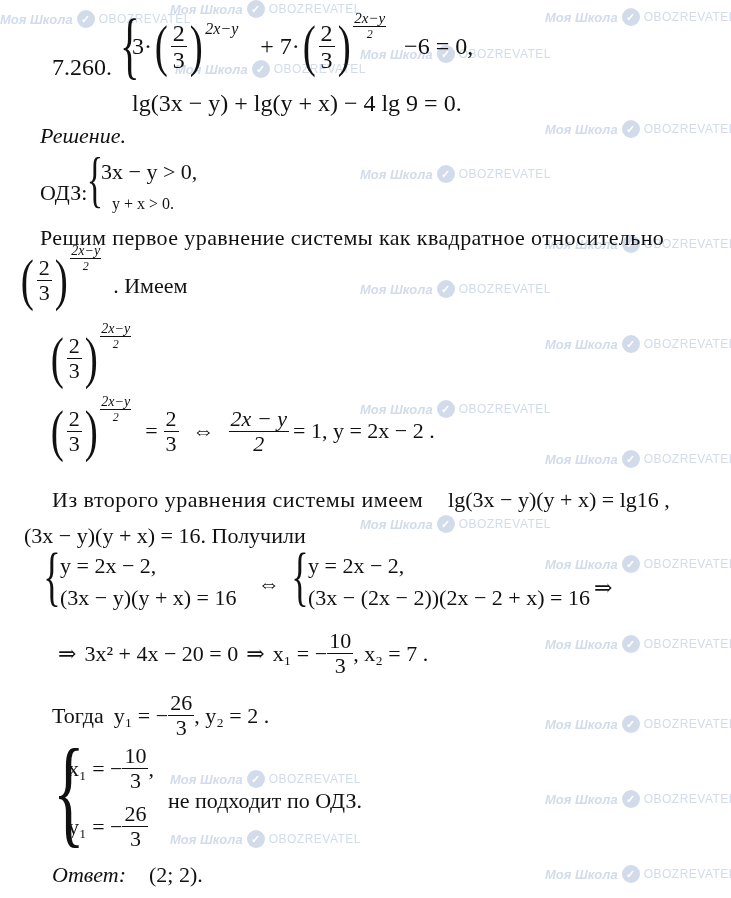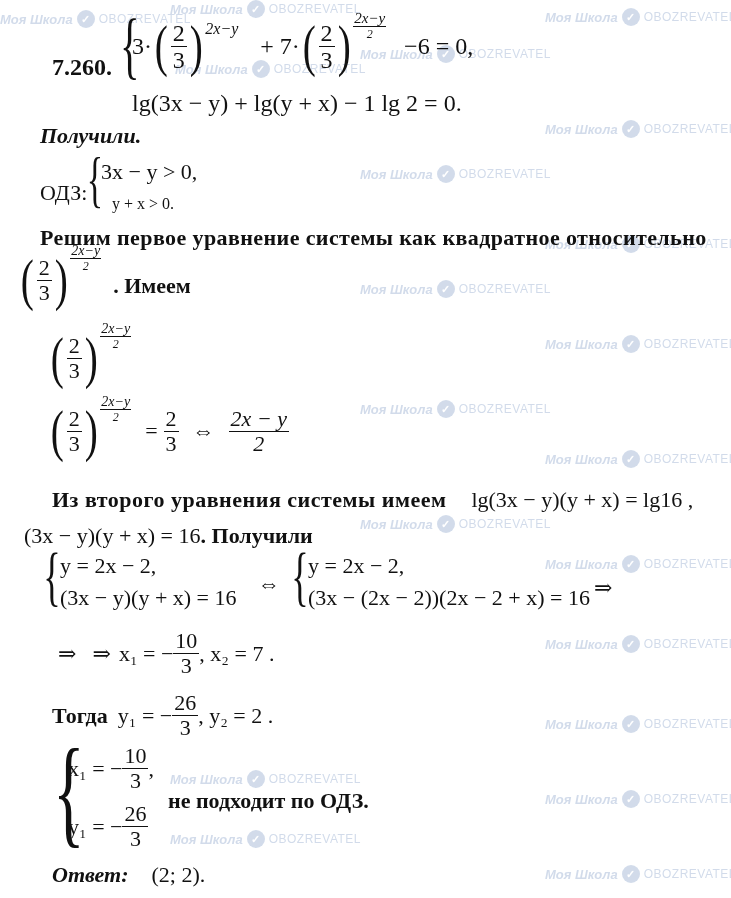--- a/index.html
+++ b/index.html
@@ -2,21 +2,21 @@
 <html><head>
 <meta charset="utf-8">
 <style>
   html, body { margin: 0; padding: 0; background: #ffffff; }
   body {
     width: 731px; height: 898px; position: relative; overflow: hidden;
     font-family: "Liberation Serif", "DejaVu Serif", serif;
     color: #111; font-size: 21px;
   }
   .abs { position: absolute; white-space: nowrap; }
-  .b { font-weight: bold; }
+  .b { font-weight: normal; }
   .i { font-style: italic; }
   .frac { display: inline-flex; flex-direction: column; align-items: center; vertical-align: middle; line-height: 1; }
   .frac .num { border-bottom: 1.5px solid #111; padding: 0 2px 1px; }
   .frac .den { padding-top: 1px; }
   .paren { display: inline-block; font-size: 56px; line-height: 1; transform: scaleX(0.7); vertical-align: middle; font-weight: normal; }
   .pow { display: inline-block; vertical-align: top; font-size: 13px; line-height: 1; }
   .pow .frac .num { border-bottom: 1px solid #111; padding: 0 1px; }
   .pow .frac .den { font-size: 12px; }
   .brace { position: absolute; font-size: 74px; line-height: 1; transform: scaleX(0.55); font-weight: normal; color: #111; }
   .brace-big { font-size: 120px; }
@@ -158,23 +158,23 @@
   <span class="pow i" style="margin-top:-42px;font-size:15px;">
     <span class="frac">
         <span class="num">2x−y</span>
         <span class="den">2</span>
       </span>
   </span>
   <span style="width:18px;display:inline-block"></span>
   <span>−6 = 0,</span>
 </div>
 
-<div class="abs" style="left:132px;top:90px;font-size:24px;">lg(3x − y) + lg(y + x) − 1 lg 2 = 0.</div>
-
-<div class="abs b i" style="left:40px;top:123px;font-size:22px;">Получили.</div>
+<div class="abs" style="left:132px;top:90px;font-size:24px;">lg(3x − y) + lg(y + x) − 4 lg 9 = 0.</div>
+
+<div class="abs b i" style="left:40px;top:123px;font-size:22px;">Решение.</div>
 
 <div class="abs" style="left:40px;top:180px;font-size:22px;">ОДЗ:</div>
 <div class="brace" style="left:80px;top:148px;font-size:62px;">{</div>
 <div class="abs" style="left:101px;top:159px;font-size:22px;">3x − y &gt; 0,</div>
 <div class="abs" style="left:101px;top:195px;font-size:16px;margin-left:11px;">y + x &gt; 0.</div>
 
 <div class="abs b" style="left:40px;top:225px;font-size:22px;letter-spacing:0.4px;">Решим первое уравнение системы как квадратное относительно</div>
 
 <div class="abs" style="left:18px;top:252px;display:flex;align-items:center;font-size:22px;">
   <span class="paren">(</span>
@@ -230,20 +230,21 @@
       <span class="den">3</span>
     </span>
   <span style="width:14px;display:inline-block"></span>
   <span>⇔</span>
   <span style="width:14px;display:inline-block"></span>
   <span class="frac i">
       <span class="num">2x − y</span>
       <span class="den">2</span>
     </span>
   <span style="width:4px;display:inline-block"></span>
+  <span>= 1,  y = 2x − 2 .</span>
 </div>
 
 <div class="abs" style="left:52px;top:487px;font-size:22px;">
   <span class="b" style="letter-spacing:0.5px;">Из второго уравнения системы имеем</span>
   <span style="display:inline-block;width:14px"></span>
   <span>lg(3x − y)(y + x) = lg16 ,</span>
 </div>
 
 <div class="abs" style="left:24px;top:523px;font-size:22px;">
   <span>(3x − y)(y + x) = 16</span><span class="b">. Получили</span>
@@ -254,20 +255,21 @@
 <div class="abs" style="left:60px;top:585px;font-size:22px;">(3x − y)(y + x) = 16</div>
 <div class="abs" style="left:258px;top:571px;font-size:22px;">⇔</div>
 <div class="brace" style="left:284px;top:543px;font-size:66px;">{</div>
 <div class="abs" style="left:308px;top:553px;font-size:22px;">y = 2x − 2,</div>
 <div class="abs" style="left:308px;top:585px;font-size:22px;">(3x − (2x − 2))(2x − 2 + x) = 16</div>
 <div class="abs" style="left:594px;top:575px;font-size:22px;">⇒</div>
 
 <div class="abs" style="left:58px;top:630px;display:flex;align-items:center;font-size:22px;">
   <span>⇒</span>
   <span style="width:8px;display:inline-block"></span>
+  <span>3x² + 4x − 20 = 0</span>
   <span style="width:8px;display:inline-block"></span>
   <span>⇒</span>
   <span style="width:8px;display:inline-block"></span>
   <span>x₁ = −</span>
   <span class="frac">
       <span class="num">10</span>
       <span class="den">3</span>
     </span>
   <span>,  x₂ = 7 .</span>
 </div>

